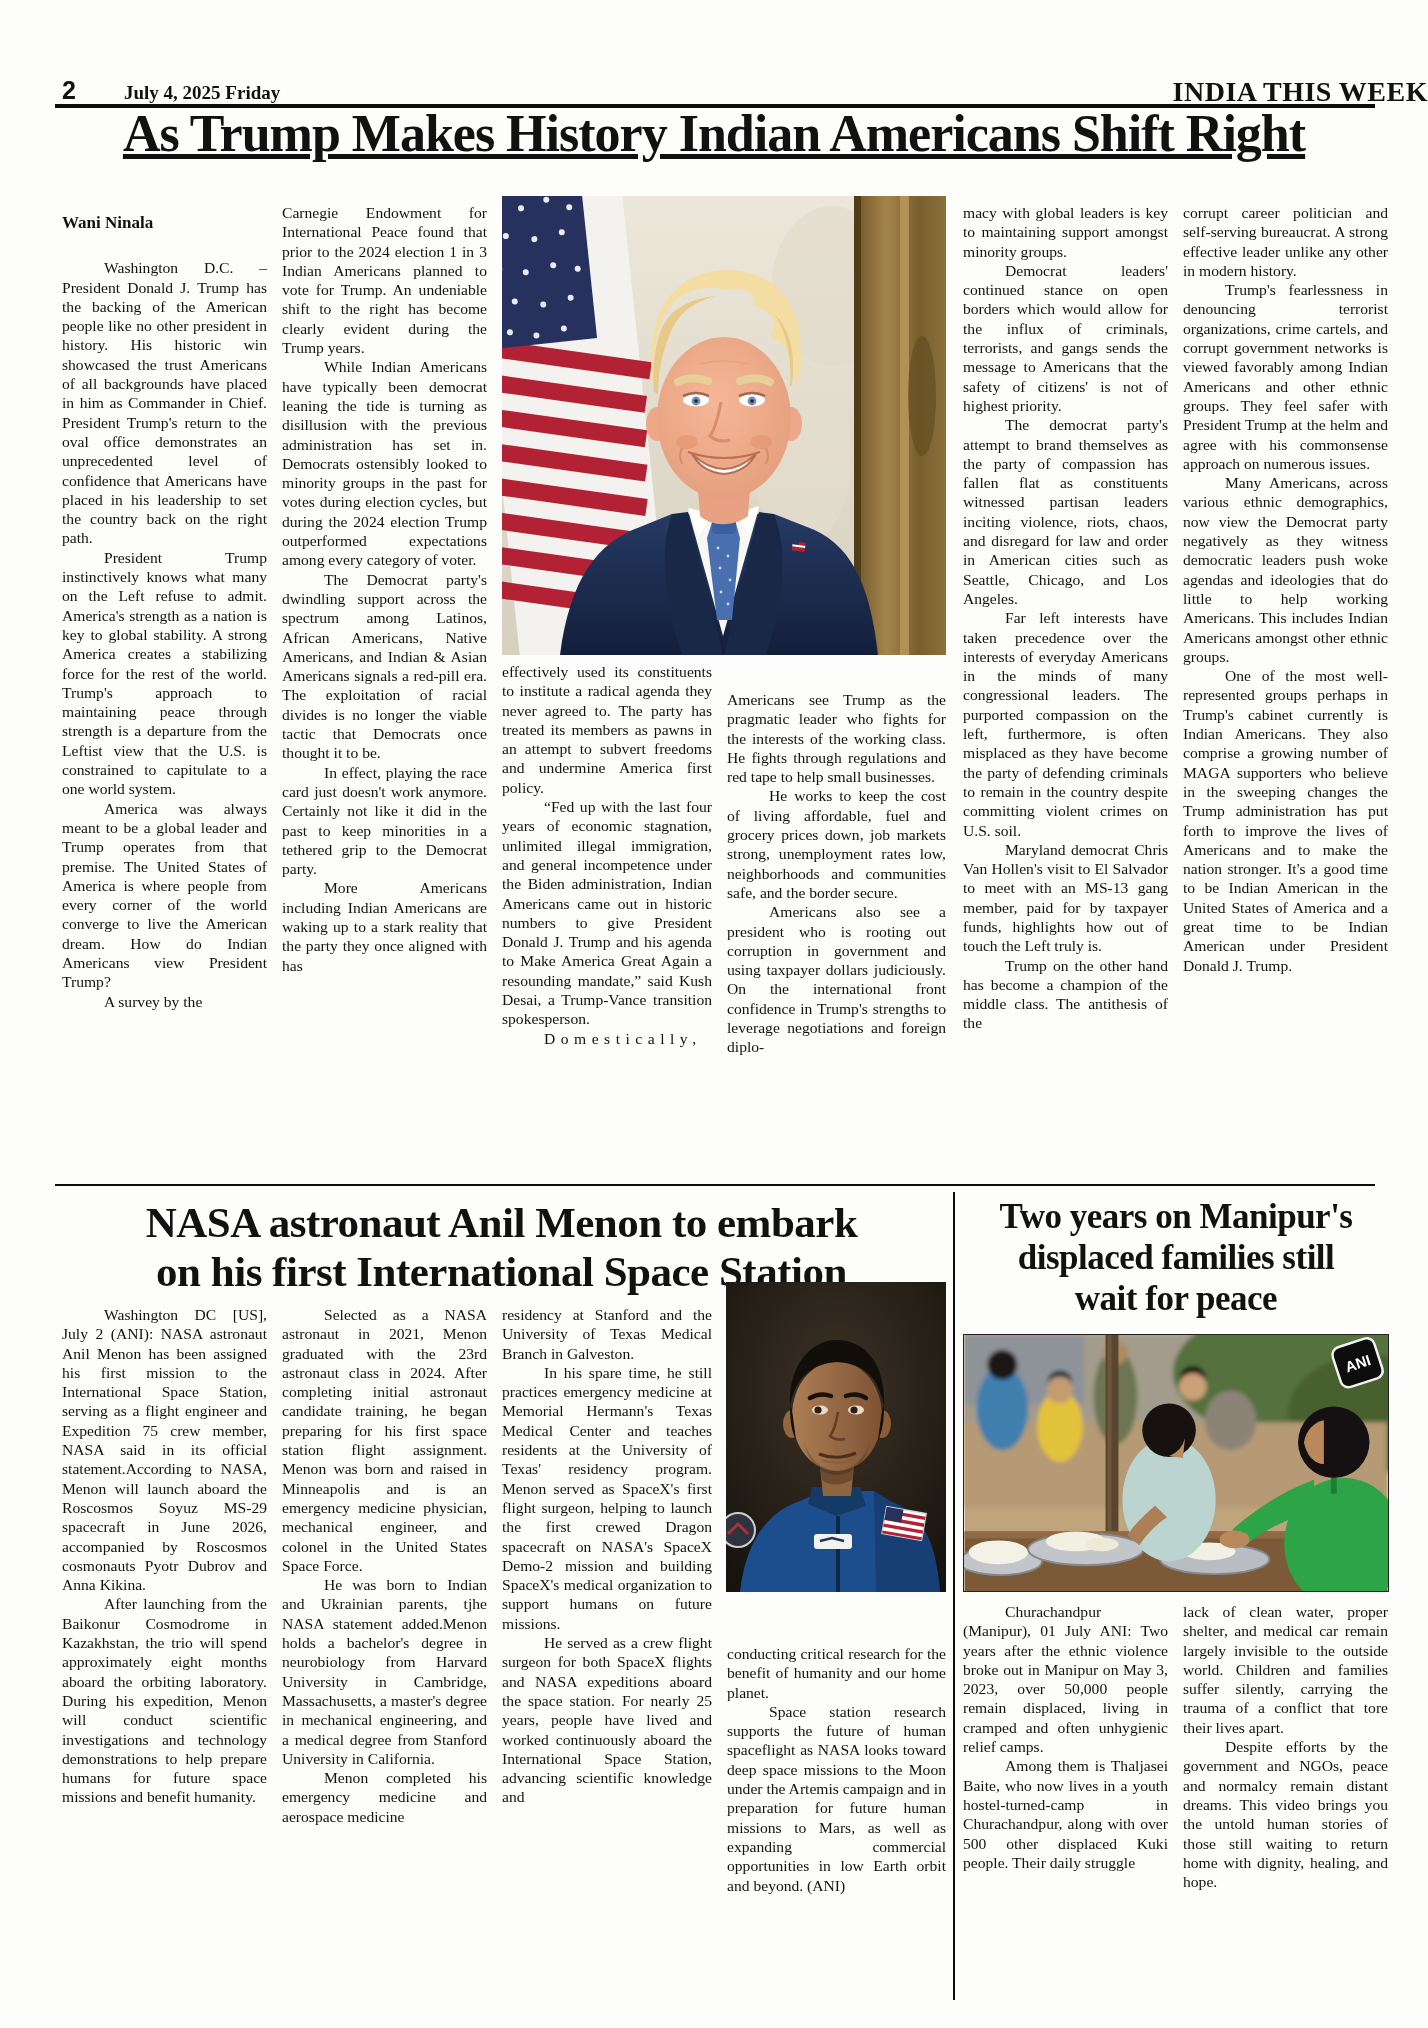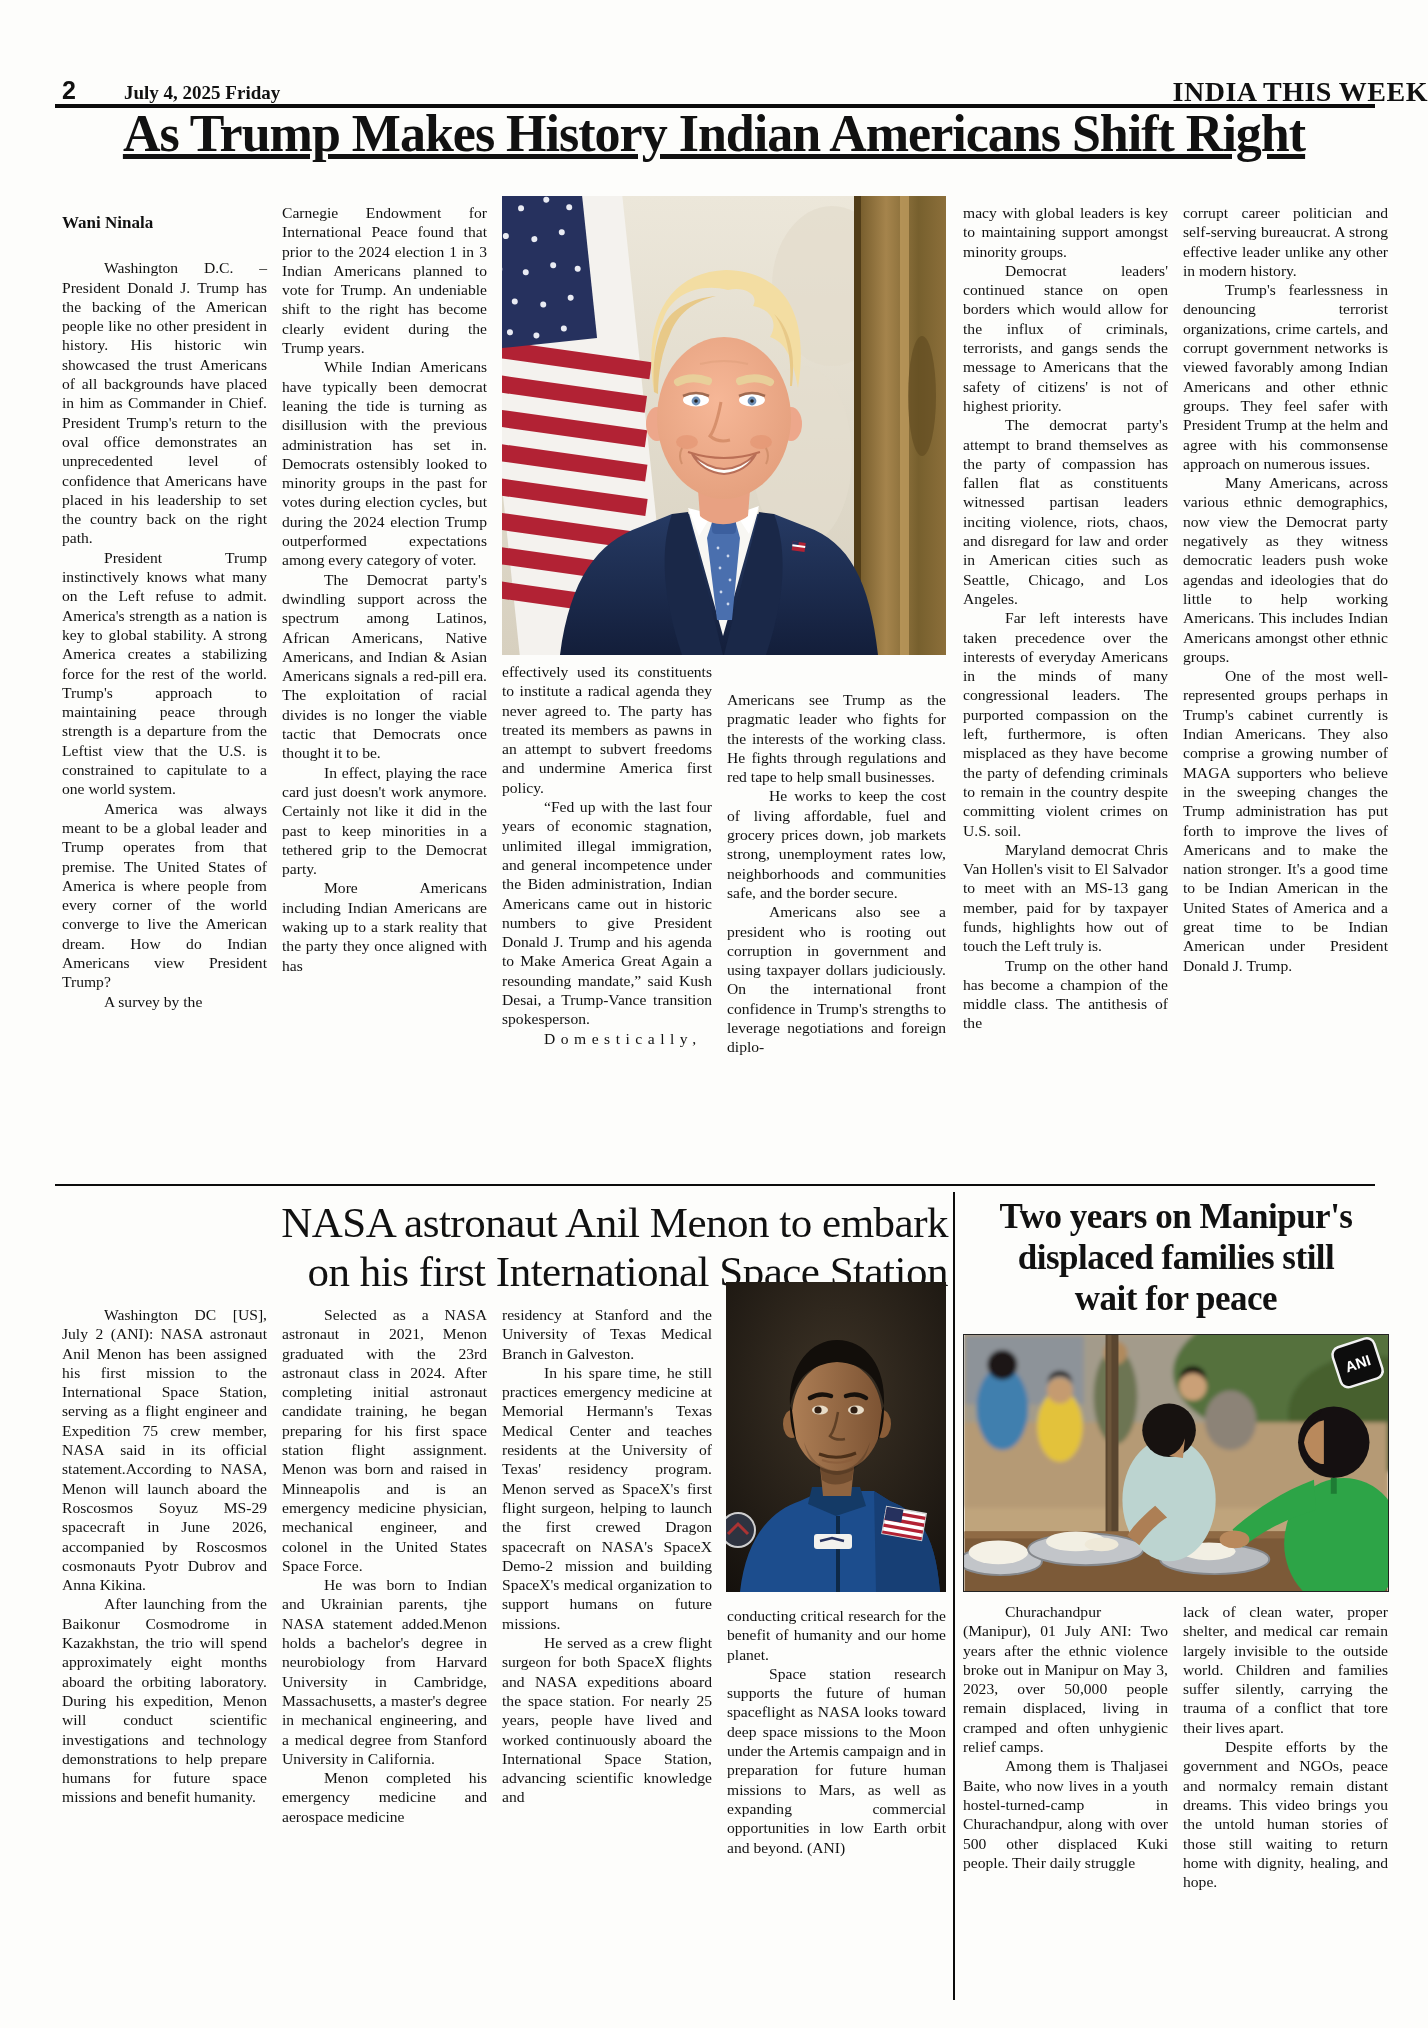--- a/index.html
+++ b/index.html
@@ -8,38 +8,38 @@
 
   
   .pagenum  { position:absolute; left:62px; top:76px; font-size:25px; font-weight:bold; font-family:"Liberation Sans",sans-serif; }
   .pagedate { position:absolute; left:124px; top:82px; font-size:19px; font-weight:bold; }
   .brand    { position:absolute; left:0; right:0; top:76px; text-align:right; font-size:28px; font-weight:bold; letter-spacing:.5px;margin-left:24px; }
   .rule-top { position:absolute; left:55px; top:104px; width:1320px; height:4px; background:#0c0c0c; }
   .rule-mid { position:absolute; left:55px; top:1184px; width:1320px; height:2px; background:#0c0c0c; }
   .divider-v{ position:absolute; left:953px; top:1192px; width:2px; height:808px; background:#0c0c0c; }
 
   .headline-1 { position:absolute; left:0; right:0; top:106px; text-align:center; font-size:52px; line-height:56px; font-weight:bold; letter-spacing:-1px;text-decoration:underline; }
-  .headline-2 { position:absolute; left:55px; top:1198px; width:893px; text-align:right; font-size:43px; line-height:49px; font-weight:normal; letter-spacing:-.5px; }
+  .headline-2 { position:absolute; left:55px; top:1198px; width:893px; text-align:center; font-size:43px; line-height:49px; font-weight:bold; letter-spacing:-.5px; }
   .headline-3 { position:absolute; left:963px; top:1196px; width:426px; text-align:center; font-size:35px; line-height:41px; font-weight:bold; letter-spacing:-.5px; }
 
   .col { position:absolute; font-size:15.6px; line-height:19.3px; text-align:justify; hyphens:auto; -webkit-hyphens:auto; }
   .col p.para { text-indent:42px; }
   .col p.para.cont { text-indent:0; }
   .col p.para.spread { letter-spacing:5.5px; }
 
   .t-col1 {left:62px;  top:203px; width:205px;}
   .t-col2 {left:282px; top:203px; width:205px;}
   .t-col3 {left:502px; top:662px; width:210px;}
   .t-col4 {left:727px; top:690px; width:219px;}
   .t-col5 {left:963px; top:203px; width:205px;}
   .t-col6 {left:1183px;top:203px; width:205px;}
   .n-col1 {left:62px;  top:1305px; width:205px;}
   .n-col2 {left:282px; top:1305px; width:205px;}
   .n-col3 {left:502px; top:1305px; width:210px;}
-  .n-col4 {left:727px; top:1606px; width:219px;}
+  .n-col4 {left:727px; top:1644px; width:219px;}
   .m-col1 {left:963px; top:1602px; width:205px;}
   .m-col2 {left:1183px;top:1602px; width:205px;}
 
   .byline { font-size:17px; font-weight:bold; margin:10px 0 26px 0; text-align:left; }
 
   .photo { position:absolute; display:block; }
   .t-photo {left:502px; top:196px; width:444px; height:459px;}
   .n-photo {left:726px; top:1282px; width:220px; height:310px;}
   .m-photo {left:963px; top:1334px; width:426px; height:258px; border:1px solid #222;}
 </style>

